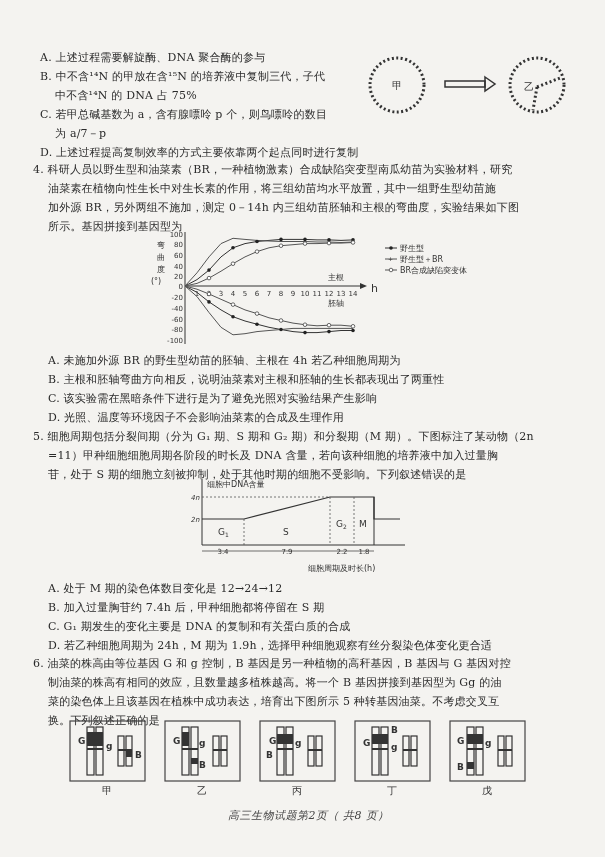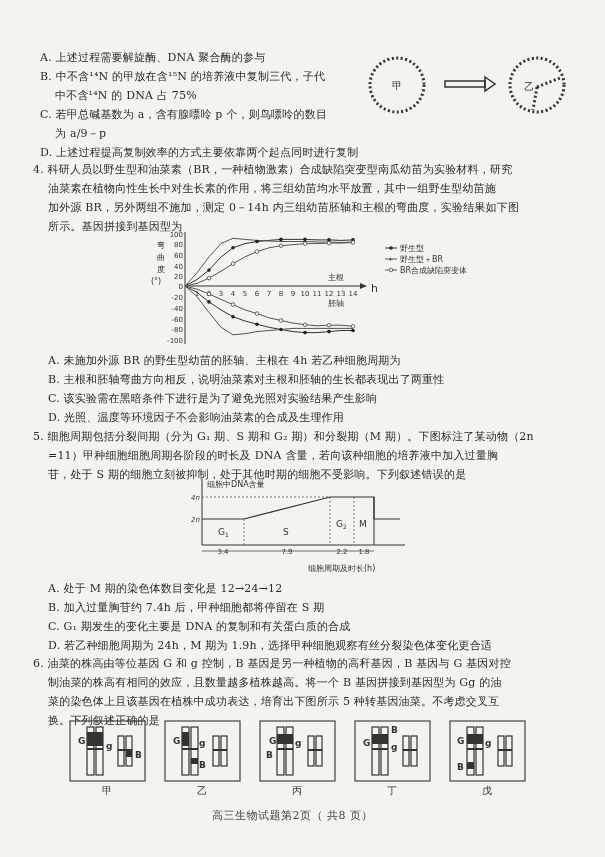--- a/index.html
+++ b/index.html
@@ -5,31 +5,31 @@
   html, body { margin: 0; padding: 0; }
   body {
     width: 605px; height: 857px; overflow: hidden;
     background: #f4f3f0;
     font-family: "DejaVu Serif", "Liberation Serif", serif;
     color: #2a2a2a;
     position: relative;
   }
   .line { position: absolute; font-size: 11px; line-height: 14px; white-space: nowrap; letter-spacing: 0.2px; margin-top: 9px; }
   .fig { position: absolute; }
-  .footer { position: absolute; left: 212px; top: 808px; font-size: 11px; color:#444; letter-spacing:0.5px; }
+  .footer { position: absolute; left: 228px; top: 808px; font-size: 11px; color:#444; letter-spacing:0.5px;font-style:italic; }
   svg text { font-family: "DejaVu Sans", "Liberation Sans", sans-serif; }
 </style>
 </head>
 <body>
 
 <div class="line" style="left:40px;top:42px">A. 上述过程需要解旋酶、DNA 聚合酶的参与</div>
 <div class="line" style="left:40px;top:61px">B. 中不含¹⁴N 的甲放在含¹⁵N 的培养液中复制三代，子代</div>
 <div class="line" style="left:55px;top:80px">中不含¹⁴N 的 DNA 占 75%</div>
 <div class="line" style="left:40px;top:99px">C. 若甲总碱基数为 a，含有腺嘌呤 p 个，则鸟嘌呤的数目</div>
-<div class="line" style="left:55px;top:118px">为 a/9－p</div>
+<div class="line" style="left:55px;top:118px">为 a/7－p</div>
 <div class="line" style="left:40px;top:137px">D. 上述过程提高复制效率的方式主要依靠两个起点同时进行复制</div>
 
 <svg class="fig" style="left:365px;top:48px" width="225" height="75" viewBox="0 0 225 75">
   <circle cx="32" cy="37" r="27" fill="none" stroke="#333" stroke-width="3" stroke-dasharray="2 2.5"></circle>
   <text x="32" y="41" font-size="10" text-anchor="middle" fill="#333">甲</text>
   <g>
     <rect x="80" y="33" width="40" height="6" fill="none" stroke="#333" stroke-width="1.5"></rect>
     <polygon points="120,29 130,36 120,43" fill="none" stroke="#333" stroke-width="1.5"></polygon>
   </g>
   <circle cx="172" cy="37" r="27" fill="none" stroke="#333" stroke-width="3" stroke-dasharray="2 2.5"></circle>

